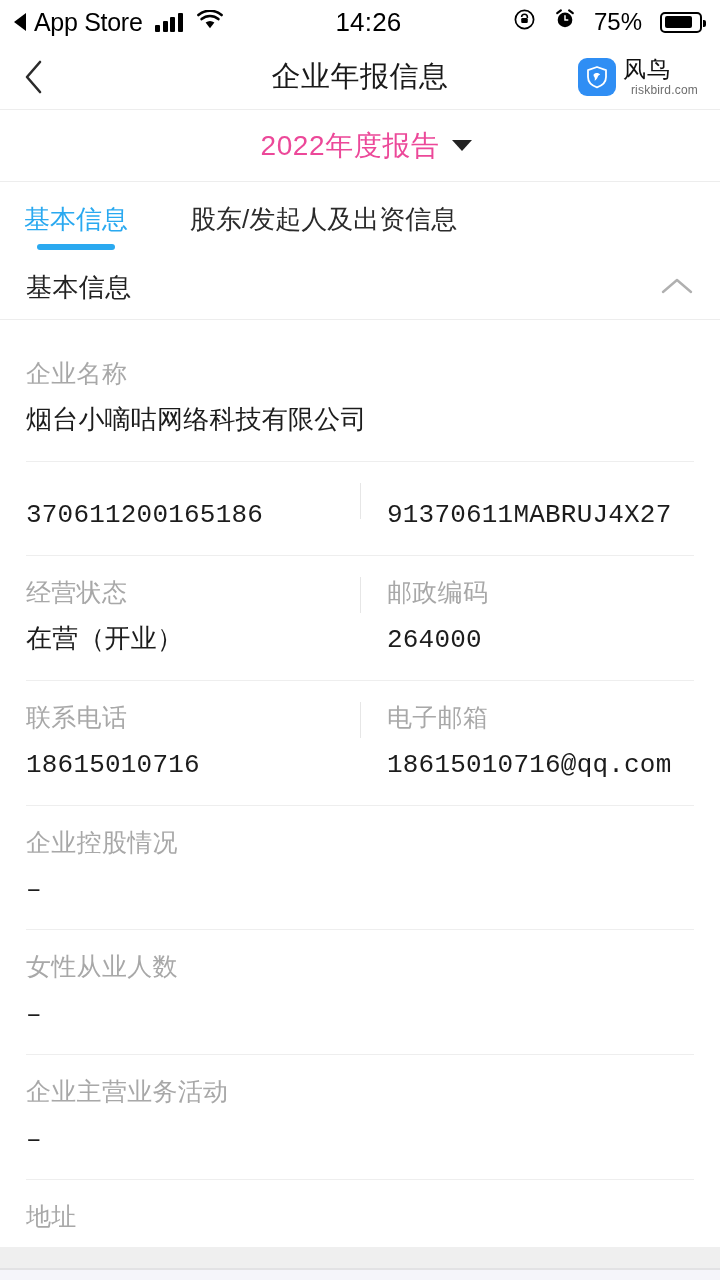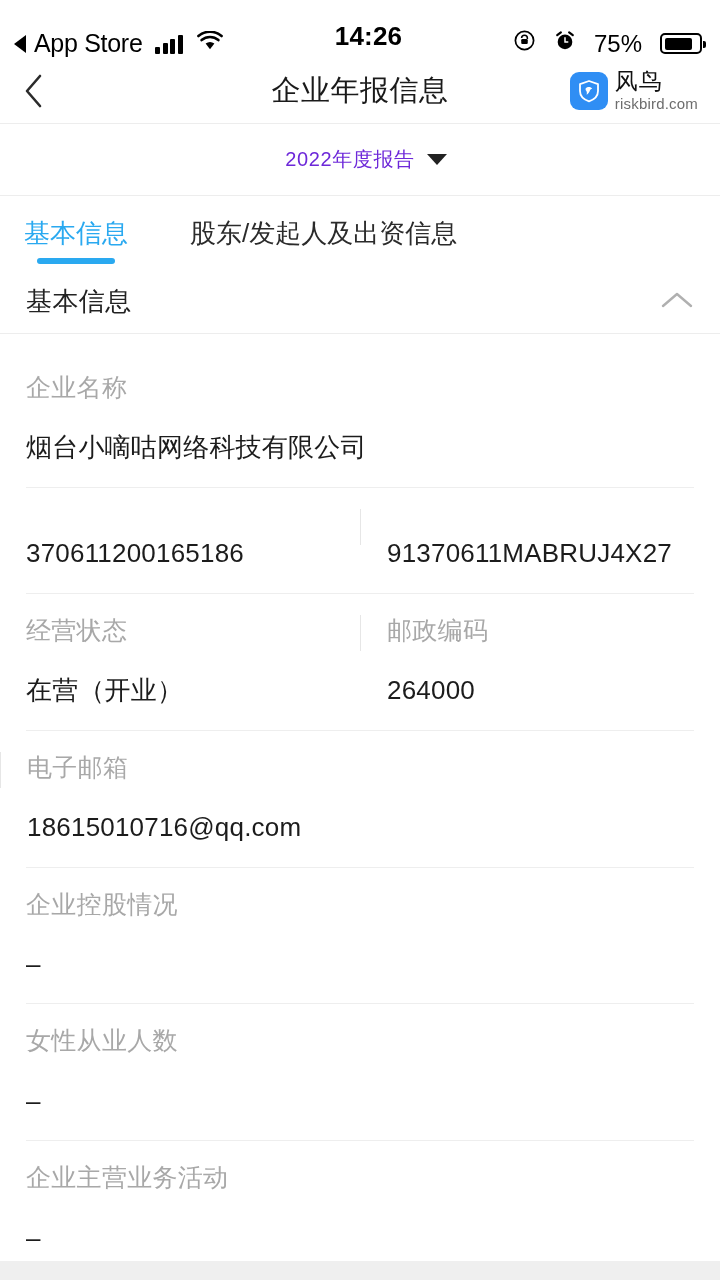--- a/index.html
+++ b/index.html
@@ -8,47 +8,46 @@
     background: #ffffff;
     font-family: "Liberation Sans", "DejaVu Sans", sans-serif;
     -webkit-font-smoothing: antialiased;
     overflow: hidden;
   }
   .phone { position: relative; width: 720px; height: 1280px; background: #ffffff; }
 
   
   .statusbar {
     height: 44px; width: 100%;
-    display: flex; align-items: flex-end;
+    display: flex; align-items: center;
     padding: 0 18px 0 14px;
     color: #000;
     font-size: 23px;
     position: relative;
-    margin-top: 14px;
   }
   .sb-left { display: flex; align-items: center; gap: 6px; }
   .sb-back-tri {
     width: 0; height: 0;
     border-top: 9px solid transparent;
     border-bottom: 9px solid transparent;
     border-right: 12px solid #000;
     margin-right: 2px;
   }
   .sb-appname { font-size: 25px; letter-spacing: -0.3px; }
   .sb-signal { display: flex; align-items: flex-end; gap: 2.5px; height: 20px; margin-left: 7px; }
   .sb-signal i { display: block; width: 5px; background: #000; border-radius: 1px; }
   .sb-signal i:nth-child(1) { height: 7px; }
   .sb-signal i:nth-child(2) { height: 11px; }
   .sb-signal i:nth-child(3) { height: 15px; }
   .sb-signal i:nth-child(4) { height: 19px; }
   .sb-wifi { margin-left: 8px; display: block; }
   .sb-center {
     position: absolute; left: 0; right: 0; top: 0; height: 44px;
     display: flex; align-items: center; justify-content: center;
-    font-size: 26px; font-weight: 700; letter-spacing: 0.2px; padding-left: 17px;
+    font-size: 26px; font-weight: 400; letter-spacing: 0.2px; padding-left: 17px;
   }
   .sb-right {
     margin-left: auto; display: flex; align-items: center; gap: 18px;
     font-size: 24px; font-weight: 500;
   }
   .sb-battery {
     width: 42px; height: 21px; border: 2.5px solid #000; border-radius: 5px;
     position: relative; display: inline-block;
   }
   .sb-battery::after {
@@ -70,28 +69,28 @@
     font-size: 29px; color: #1a1a1a; letter-spacing: 0.5px;
     pointer-events: none;
   }
   .nav-logo { margin-left: auto; display: flex; align-items: center; gap: 7px; z-index: 2; }
   .logo-badge {
     width: 38px; height: 38px; border-radius: 9px;
     background: #2f8ef4; display: flex; align-items: center; justify-content: center;
   }
   .logo-text { display: flex; flex-direction: column; align-items: flex-start; line-height: 1; }
   .logo-cn { font-size: 23px; color: #111; letter-spacing: 1px; }
-  .logo-en { font-size: 15px; color: #6d6d6d; letter-spacing: 0.2px; margin-top: 3px; }
+  .logo-en { font-size: 12px; color: #6d6d6d; letter-spacing: 0.2px; margin-top: 3px; margin-left: 8px; }
 
   
   .yearbar {
     height: 72px; display: flex; align-items: center; justify-content: center;
     border-bottom: 1px solid #ededed; cursor: pointer;
   }
-  .year-label { font-size: 20px; color: #6d28d9; letter-spacing: 0.6px; margin-left: 12px; }
+  .year-label { font-size: 28px; color: #ec4899; letter-spacing: 0.6px; margin-left: 12px; }
   .caret-down {
     width: 0; height: 0; margin-left: 12px;
     border-left: 10px solid transparent;
     border-right: 10px solid transparent;
     border-top: 11px solid #222;
   }
 
   
   .tabs {
     height: 74px; display: flex; align-items: center;
@@ -125,21 +124,21 @@
   .spacer-grey { height: 16px; background: #ffffff; }
   .row {
     padding: 22px 26px 20px 26px;
     position: relative;
   }
   .row + .row::before {
     content: ""; position: absolute; top: 0; left: 26px; right: 26px;
     height: 1px; background: #eeeeee;
   }
   .label { font-size: 25px; color: #a8a8a8; line-height: 1.25; letter-spacing: 0.3px; }
-  .value { font-size: 26px; color: #1c1c1c; line-height: 1.45; margin-top: 26px; letter-spacing: 0.2px; }
+  .value { font-size: 26px; color: #1c1c1c; line-height: 1.45; margin-top: 14px; letter-spacing: 0.2px; font-family: Liberation Mono, monospace; }
   .value.dash { font-size: 26px; color: #1c1c1c; }
 
   .row.two-col { display: flex; padding-left: 0; padding-right: 0; }
   .col { flex: 0 0 50%; padding: 0 26px; position: relative; }
   .col.right { border-left: 1px solid #e6e6e6; padding-left: 26px; }
   .col.right::before {
     content: ""; position: absolute; left: -1px; top: 36px; bottom: -2px;
     width: 1px; background: #ffffff;
   }
 
@@ -266,20 +265,24 @@
         <div class="label">经营状态</div>
         <div class="value">在营（开业）</div>
       </div>
       <div class="col right">
         <div class="label">邮政编码</div>
         <div class="value">264000</div>
       </div>
     </div>
 
     <div class="row two-col">
+      <div class="col">
+        <div class="label">联系电话</div>
+        <div class="value">18615010716</div>
+      </div>
       <div class="col right">
         <div class="label">电子邮箱</div>
         <div class="value">18615010716@qq.com</div>
       </div>
     </div>
 
     <div class="row">
       <div class="label">企业控股情况</div>
       <div class="value dash">–</div>
     </div>

